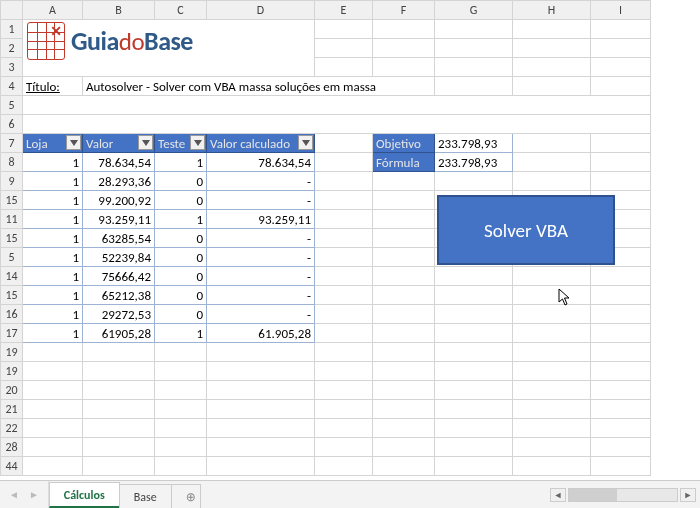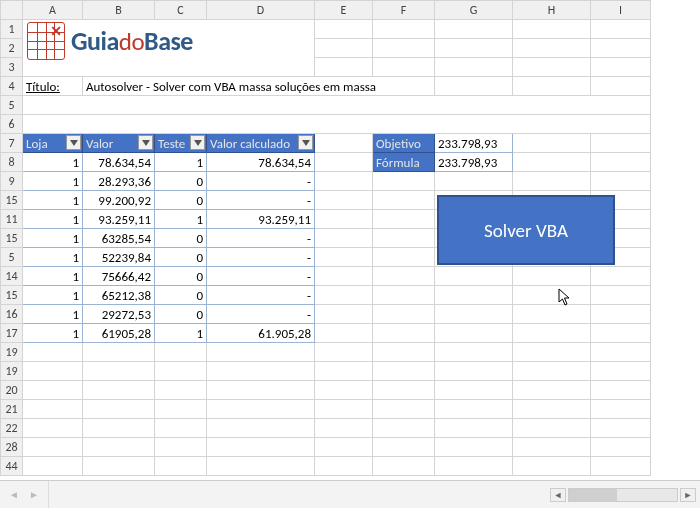--- a/index.html
+++ b/index.html
@@ -563,18 +563,23 @@
         <path d="M1 1 L1 14 L4.5 11 L7 17 L9 16 L6.5 10 L11 10 Z" fill="#fff" stroke="#000" stroke-width="1"></path>
       </svg>
   </div>
 </div>
 
 <div class="tabbar">
   <div class="tab-nav">
     <span>◄</span>
     <span>►</span>
   </div>
+  <div class="tabs">
+    <div class="tab active">Cálculos</div>
+    <div class="tab">Base</div>
+    <div class="tab addtab">⊕</div>
+  </div>
   <div class="hscroll">
     <div class="arrow">◄</div>
     <div class="bar"></div>
     <div class="arrow">►</div>
   </div>
 </div>
 
 </body></html>

